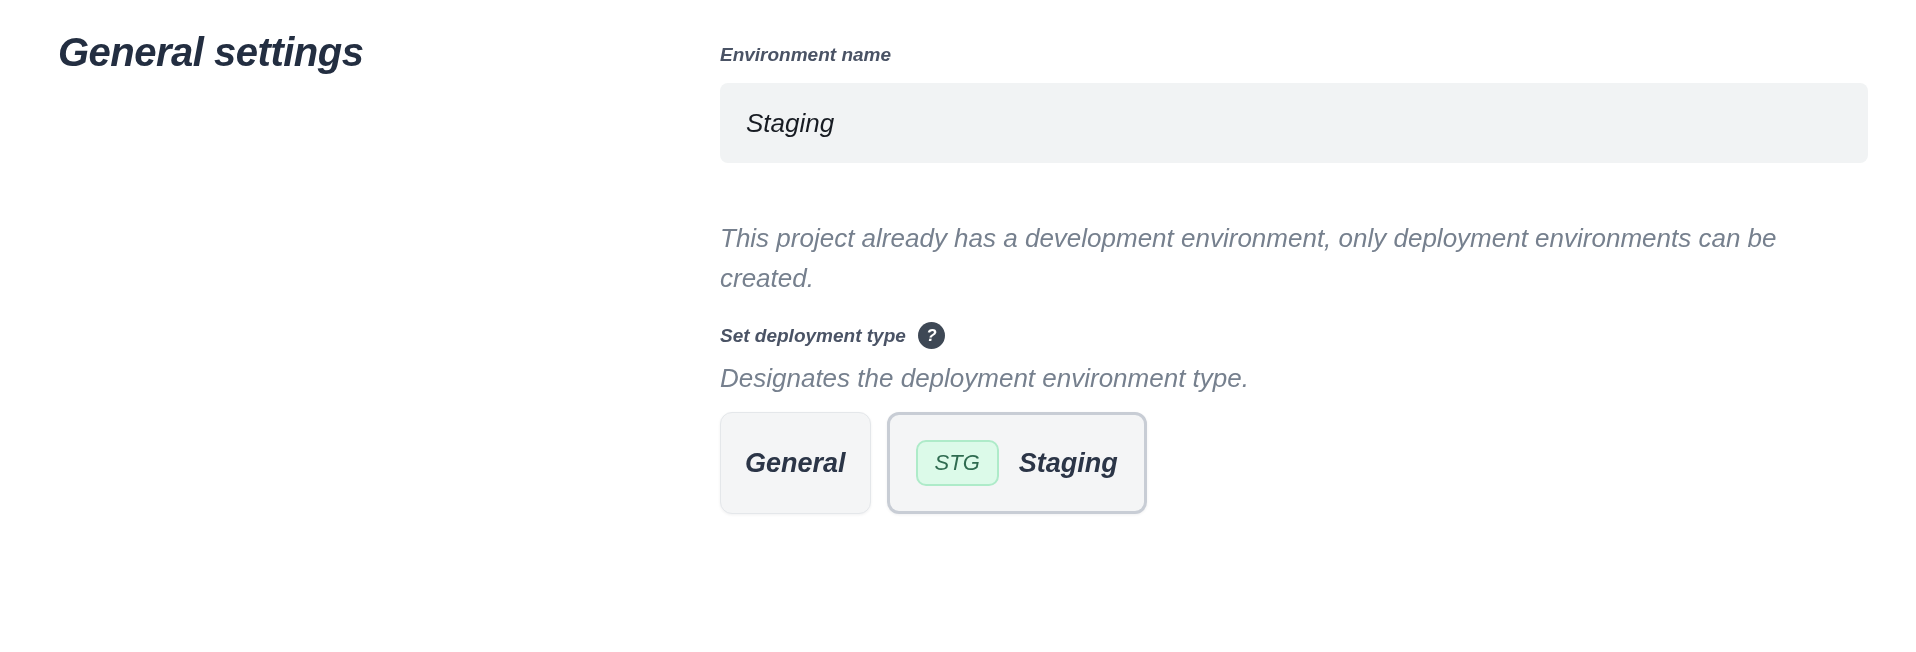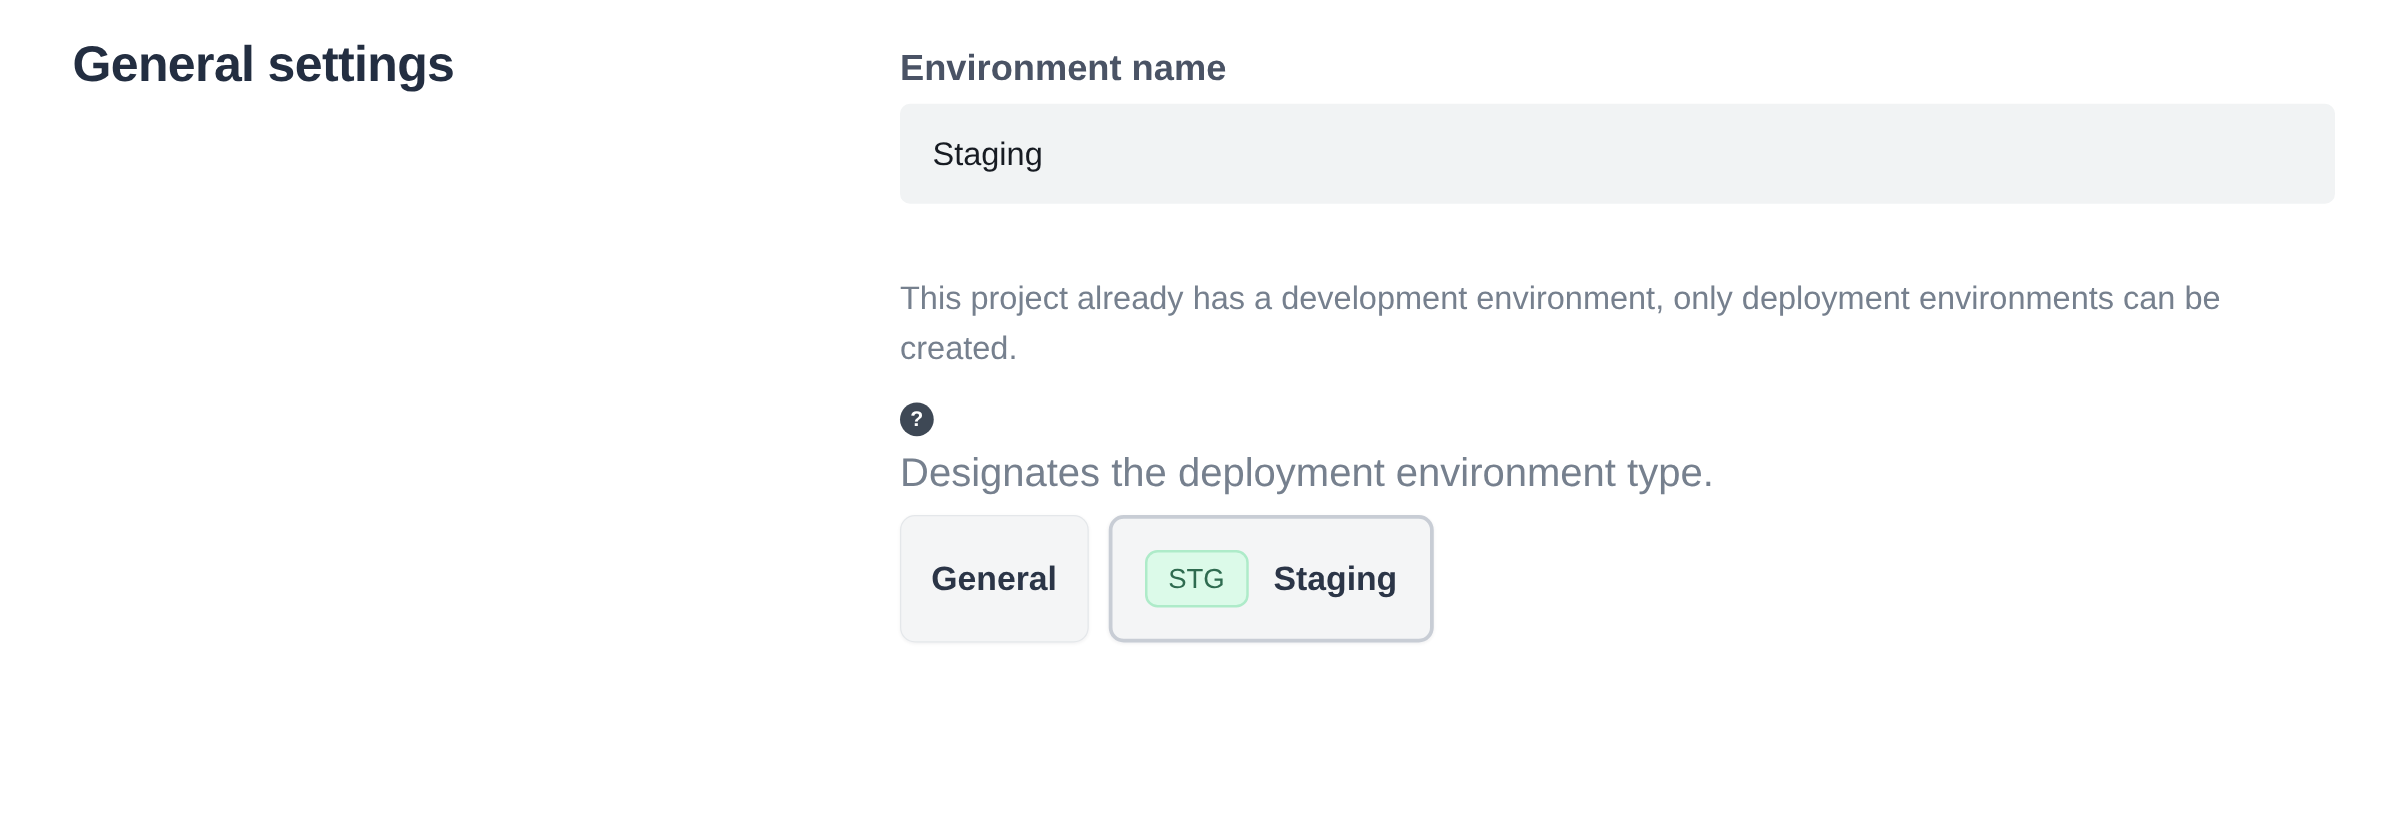--- a/index.html
+++ b/index.html
@@ -15,21 +15,21 @@
     --stg_bg:#dcfae9;
     --stg_border:#aeebc9;
     --stg_text:#2f6b50;
     --prod_bg:#ddedfd;
     --prod_border:#b9dcf9;
     --prod_text:#21588e;
     --help_icon_bg:#3e4855;
     --help_icon_text:#ffffff;
     --page_bg:#ffffff;
   }
-  *{box-sizing:border-box;margin:0;padding:0;}
+  *{box-sizing:border-box;margin:0;padding:0;font-style:italic;}
   html,body{background:var(--page_bg);}
   body{
     font-family:"Liberation Sans","DejaVu Sans",sans-serif;
     color:var(--text_primary);
   }
   .canvas{
     position:relative;
     width:1916px;
     height:652px;
     background:var(--page_bg);
@@ -48,21 +48,21 @@
   .form-col{
     position:absolute;
     left:720px;
     top:42px;
     width:1148px;
     display:flex;
     flex-direction:column;
   }
   .field-label{
     display:block;
-    font-size:29px;
+    font-size:19px;
     font-weight:700;
     color:var(--text_label);
     line-height:26px;
   }
   .text-input{
     display:block;
     width:100%;
     height:80px;
     margin-top:15px;
     padding:0 26px;
@@ -97,21 +97,21 @@
     font-size:17px;
     font-weight:700;
     display:flex;
     align-items:center;
     justify-content:center;
     cursor:pointer;
     user-select:none;
   }
   .desc-text{
     margin-top:12px;
-    font-size:32px;
+    font-size:26px;
     line-height:34px;
     color:var(--text_body);
   }
   .options-row{
     margin-top:17px;
     display:flex;
     align-items:stretch;
     gap:16px;
   }
   .option-btn{
@@ -171,20 +171,21 @@
     <label class="field-label">Environment name</label>
     <input class="text-input" type="text" value="Staging" style="">
 
     <div class="gap-lg"></div>
 
     <p class="help-text">This project already has a development environment, only deployment environments can be created.</p>
 
     <div class="gap-md"></div>
 
     <div class="label-row">
+      <label class="field-label">Set deployment type</label>
       <span class="help-icon">?</span>
     </div>
     <p class="desc-text">Designates the deployment environment type.</p>
 
     <div class="options-row">
 
       <button class="option-btn">
         <span class="opt-label">General</span>
       </button>
 

